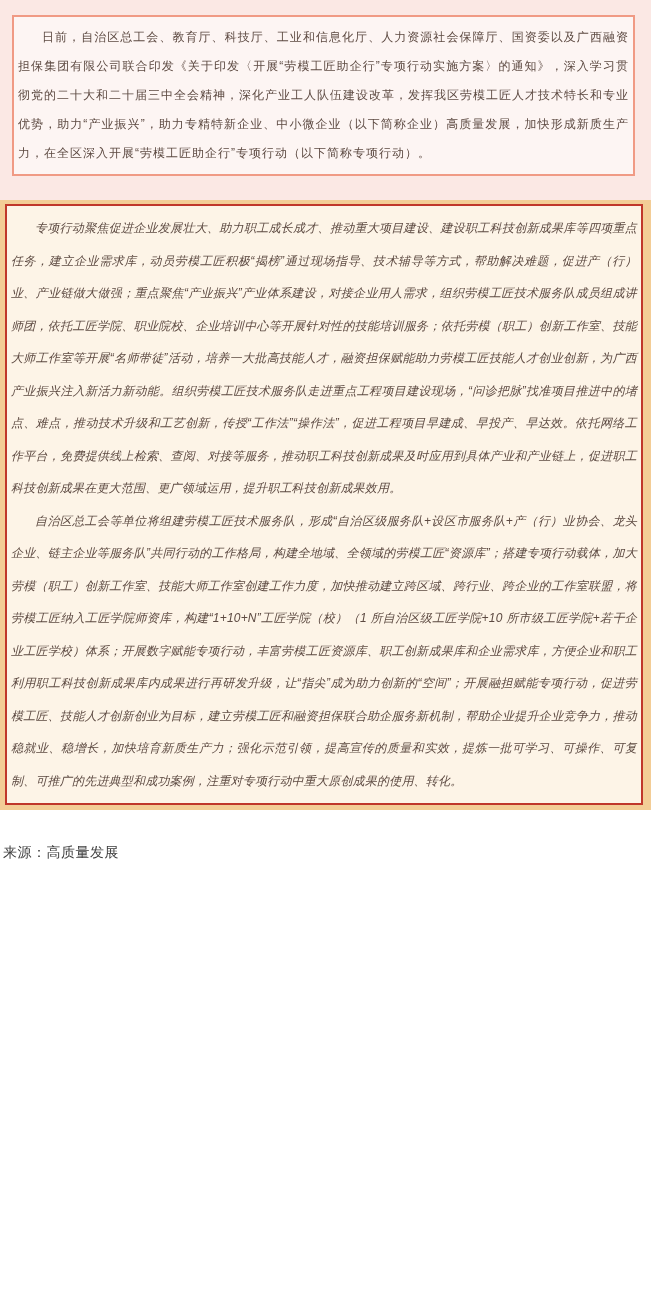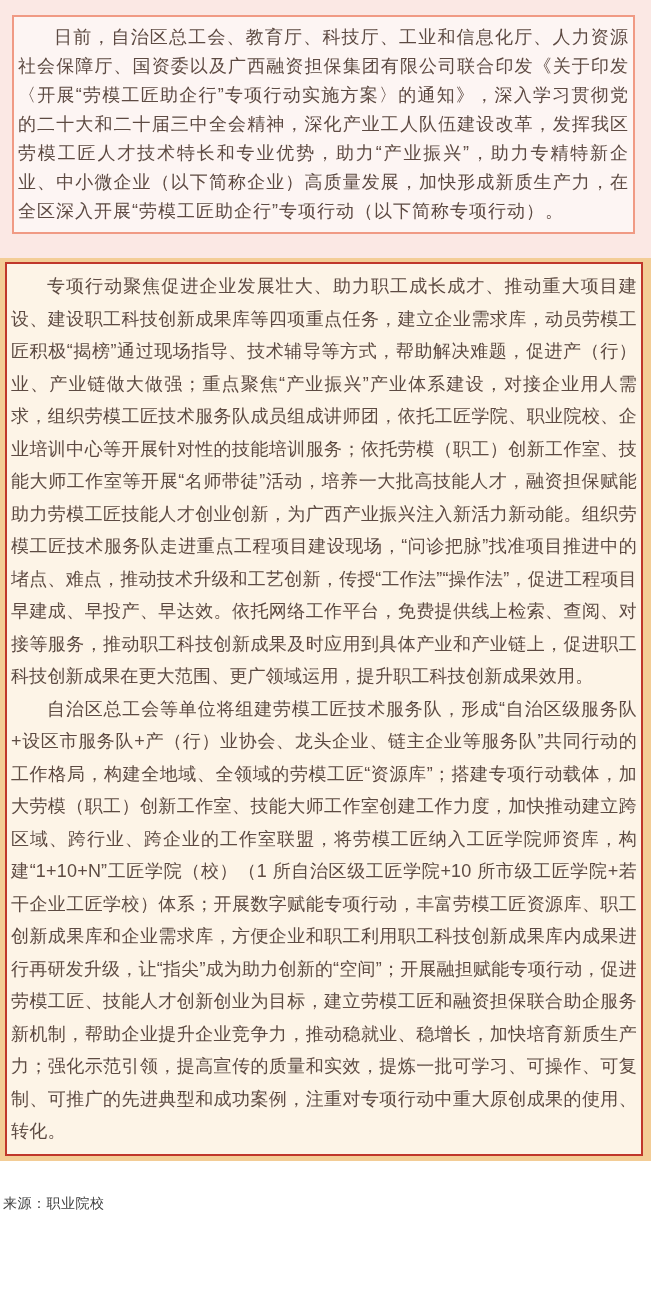--- a/index.html
+++ b/index.html
@@ -15,46 +15,47 @@
   .page { width: 651px; height: 1307px; position: relative; }
 
   
   .intro-box {
     margin: 15px 16px 0 12px;
     border: 2px solid #f09a84;
     background: #fdf5f3;
     padding: 6px 4px 6px 4px;
   }
   .intro-box p {
-    font-size: 18px;
+    font-size: 12px;
     line-height: 29px;
     letter-spacing: 1px;
     color: #5d4a42;
     text-align: justify;
     text-indent: 2em;
   }
 
   
   .detail-frame {
     margin-top: 24px;
     background: #f3cd96;
     padding: 4px 8px 5px 5px;
   }
   .detail-box {
     border: 2px solid #c0372b;
     background: #fdf4e7;
     padding: 6px 4px 6px 4px;
   }
   .detail-box p {
-    font-size: 18px;
+    font-size: 12px;
     line-height: 32.5px;
     letter-spacing: 0.2px;
     color: #5d4a42;
     text-align: justify;
     text-indent: 2em;
+    font-style: italic;
   }
 
   
   .source-line {
     margin: 34px 0 0 3px;
     font-size: 14px;
     color: #3d3d3d;
     letter-spacing: 0.5px;
   }
 </style>
@@ -68,16 +69,16 @@
   </section>
 
   <section class="detail-frame">
     <div class="detail-box">
       <p>专项行动聚焦促进企业发展壮大、助力职工成长成才、推动重大项目建设、建设职工科技创新成果库等四项重点任务，建立企业需求库，动员劳模工匠积极“揭榜”通过现场指导、技术辅导等方式，帮助解决难题，促进产（行）业、产业链做大做强；重点聚焦“产业振兴”产业体系建设，对接企业用人需求，组织劳模工匠技术服务队成员组成讲师团，依托工匠学院、职业院校、企业培训中心等开展针对性的技能培训服务；依托劳模（职工）创新工作室、技能大师工作室等开展“名师带徒”活动，培养一大批高技能人才，融资担保赋能助力劳模工匠技能人才创业创新，为广西产业振兴注入新活力新动能。组织劳模工匠技术服务队走进重点工程项目建设现场，“问诊把脉”找准项目推进中的堵点、难点，推动技术升级和工艺创新，传授“工作法”“操作法”，促进工程项目早建成、早投产、早达效。依托网络工作平台，免费提供线上检索、查阅、对接等服务，推动职工科技创新成果及时应用到具体产业和产业链上，促进职工科技创新成果在更大范围、更广领域运用，提升职工科技创新成果效用。</p>
       <p>自治区总工会等单位将组建劳模工匠技术服务队，形成“自治区级服务队+设区市服务队+产（行）业协会、龙头企业、链主企业等服务队”共同行动的工作格局，构建全地域、全领域的劳模工匠“资源库”；搭建专项行动载体，加大劳模（职工）创新工作室、技能大师工作室创建工作力度，加快推动建立跨区域、跨行业、跨企业的工作室联盟，将劳模工匠纳入工匠学院师资库，构建“1+10+N”工匠学院（校）（1 所自治区级工匠学院+10 所市级工匠学院+若干企业工匠学校）体系；开展数字赋能专项行动，丰富劳模工匠资源库、职工创新成果库和企业需求库，方便企业和职工利用职工科技创新成果库内成果进行再研发升级，让“指尖”成为助力创新的“空间”；开展融担赋能专项行动，促进劳模工匠、技能人才创新创业为目标，建立劳模工匠和融资担保联合助企服务新机制，帮助企业提升企业竞争力，推动稳就业、稳增长，加快培育新质生产力；强化示范引领，提高宣传的质量和实效，提炼一批可学习、可操作、可复制、可推广的先进典型和成功案例，注重对专项行动中重大原创成果的使用、转化。</p>
     </div>
   </section>
 
   <footer class="source-line">
-    <span>来源：职业院校</span>
+    <span>来源：高质量发展</span>
   </footer>
 
 </div>
 
 </body></html>

